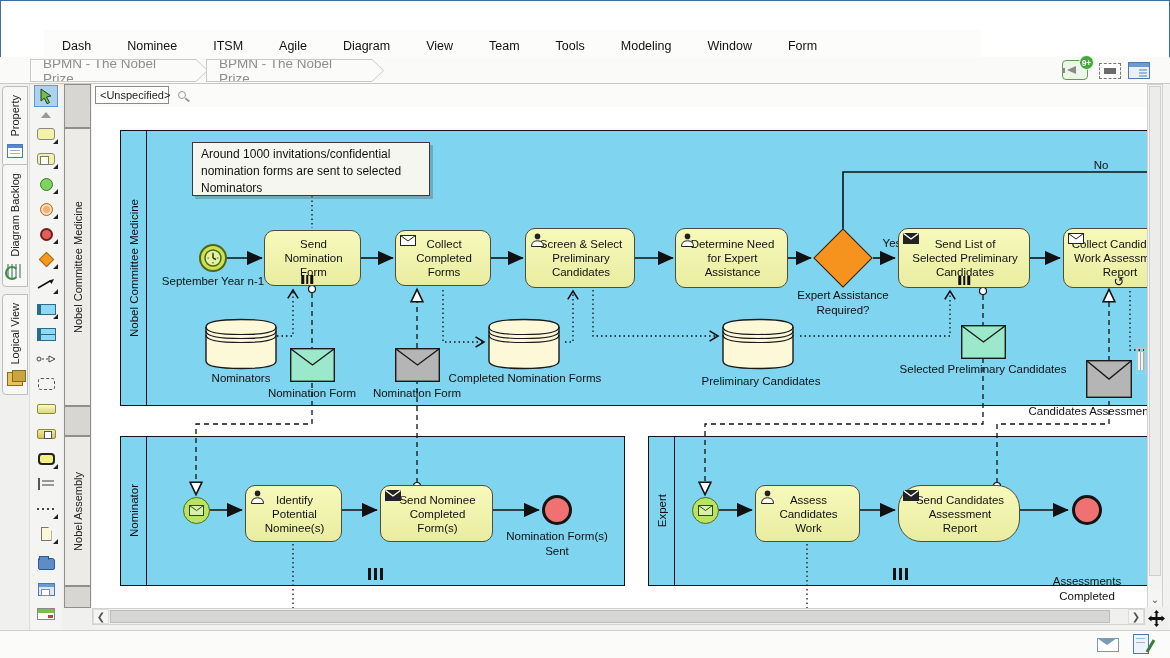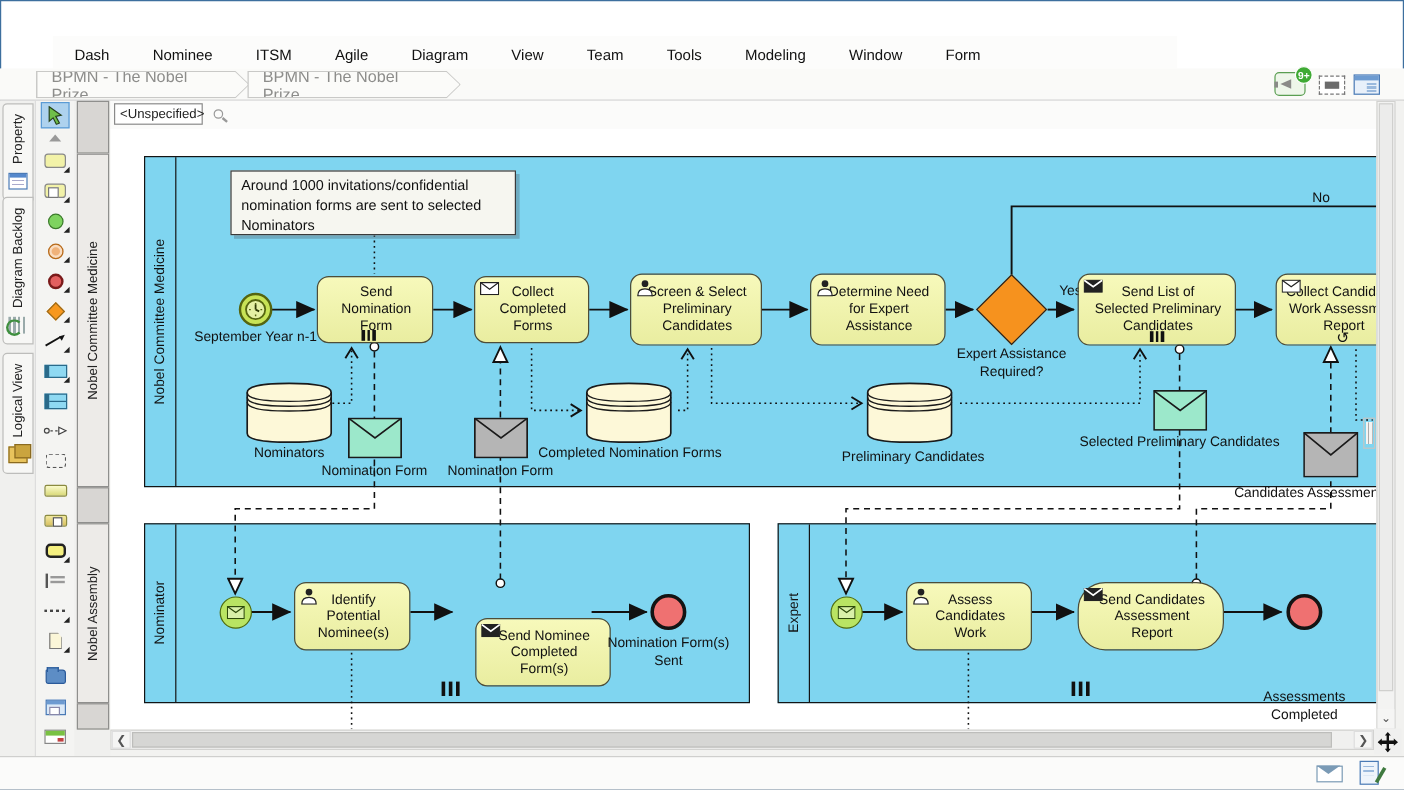--- a/index.html
+++ b/index.html
@@ -528,21 +528,21 @@
         </div>
         <div class="task" style="left:153px;top:378px;width:97px;height:57px;">
           <svg class="t-icon" width="15" height="14" viewBox="0 0 15 14">
               <circle cx="7.5" cy="3.4" r="2.8" fill="#222"></circle>
               <path d="M1.5,13.5 Q1.5,7.8 7.5,7.8 Q13.5,7.8 13.5,13.5 Z" fill="#fff" stroke="#222"></path>
             </svg>
           <span>Identify
 Potential
 Nominee(s)</span>
         </div>
-        <div class="task" style="left:304px;top:378px;width:113px;height:57px;margin-top:30px;">
+        <div class="task" style="left:288px;top:378px;width:113px;height:57px;">
           <svg class="t-icon" width="16" height="11" viewBox="0 0 16 11">
               <rect x="0.5" y="0.5" width="15" height="10" fill="#222" stroke="#222"></rect>
               <path d="M0.5,0.5 L8,6 L15.5,0.5" fill="none" stroke="#fff" stroke-width="1.4"></path>
             </svg>
           <span>Send Nominee
 Completed
 Form(s)</span>
         </div>
         <div class="evt end" style="left:450px;top:388px;"></div>
         <div class="dlabel" style="left:395px;top:422px;width:140px;">Nomination Form(s)

